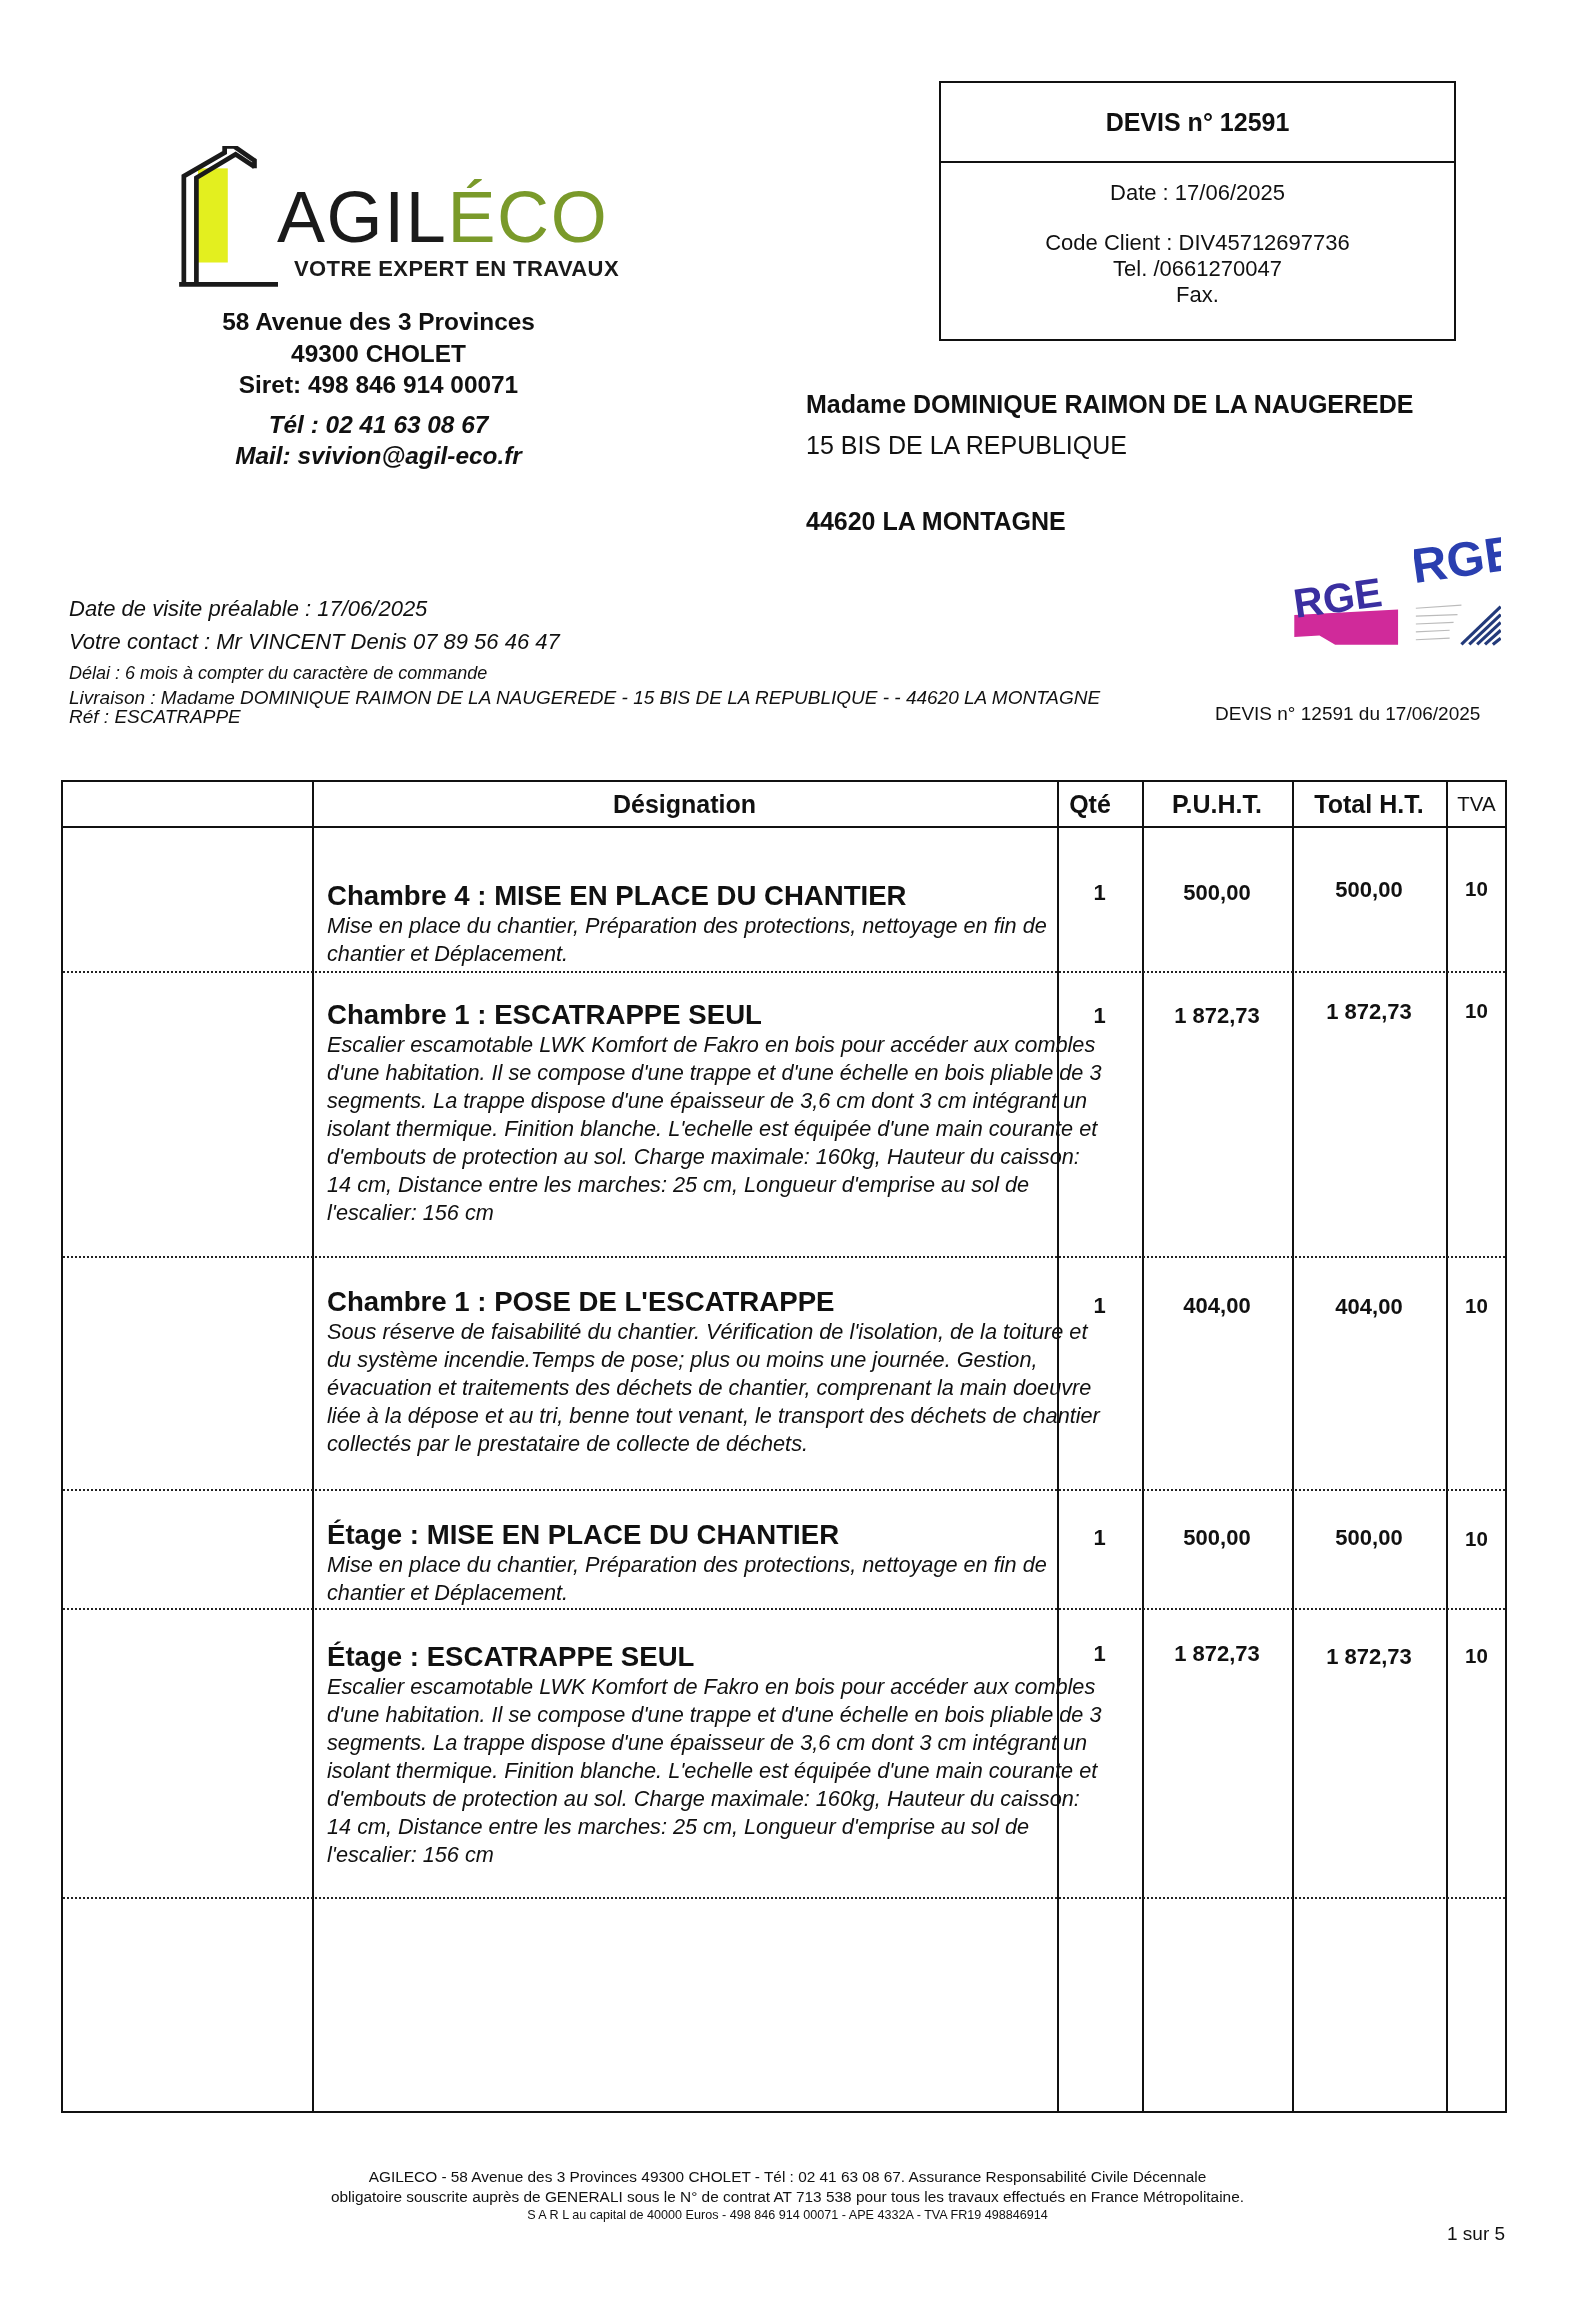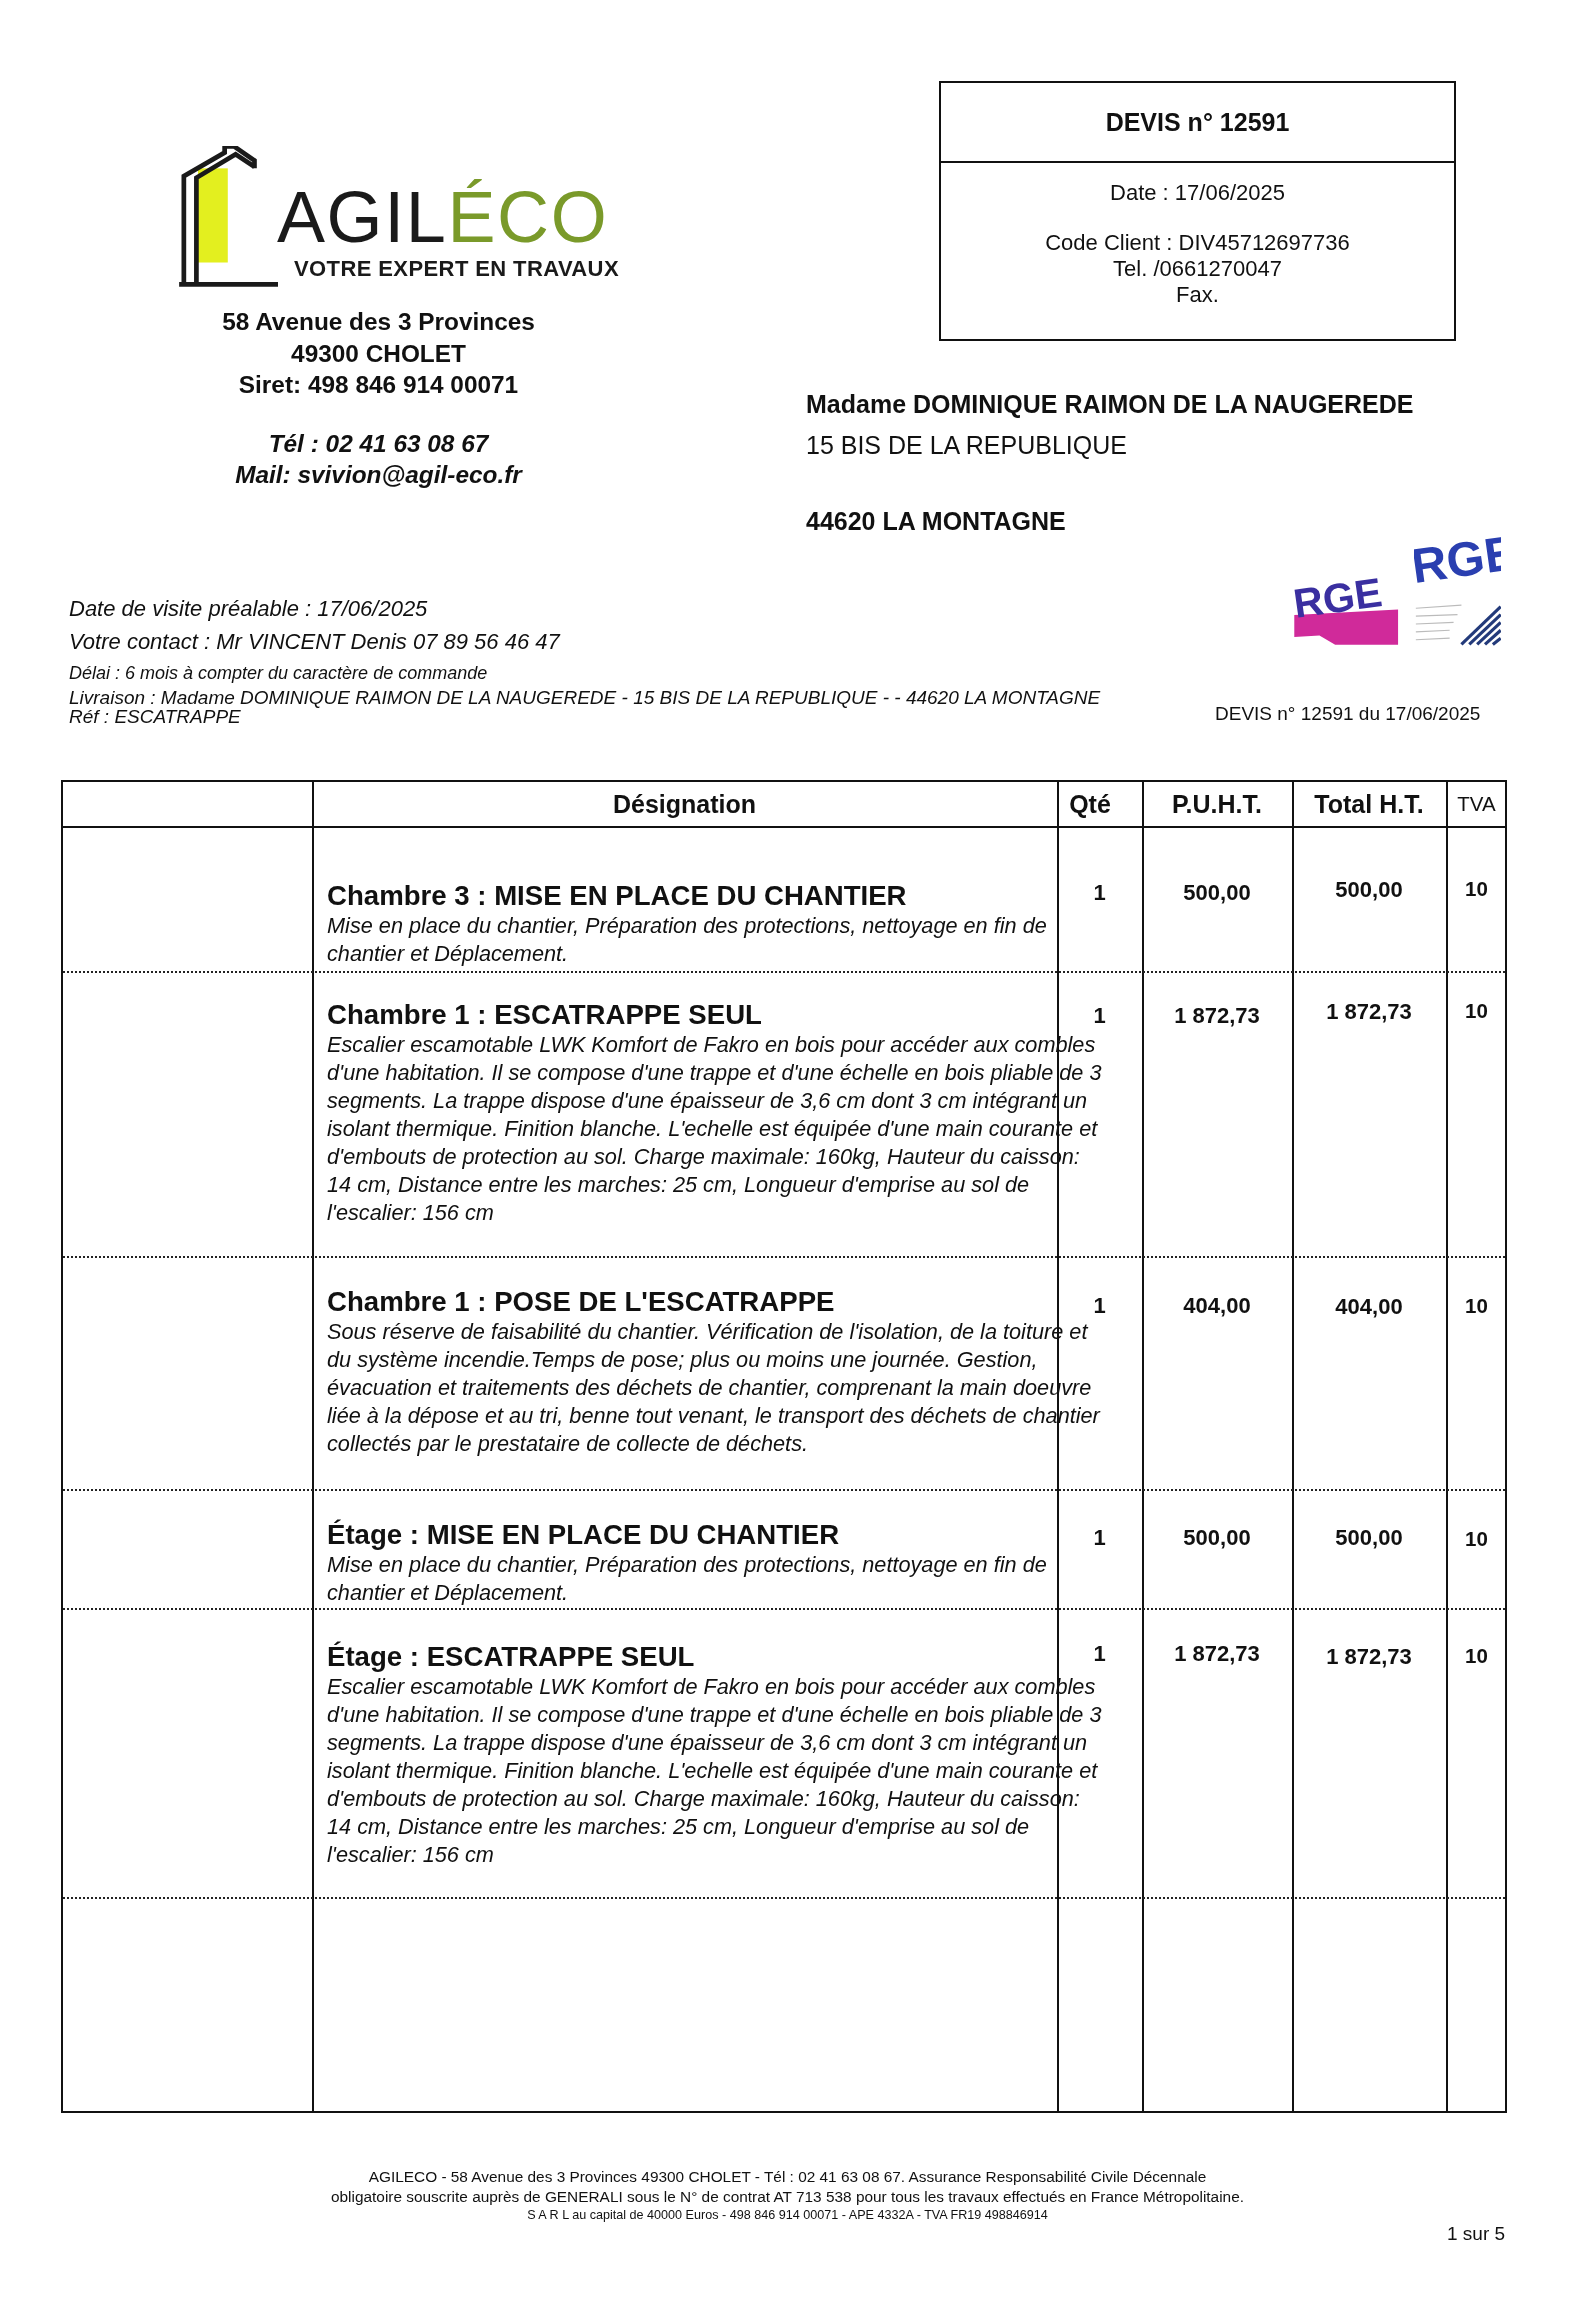--- a/index.html
+++ b/index.html
@@ -8,21 +8,21 @@
 
     
     .logo { position: absolute; left: 176px; top: 146px; width: 457px; height: 142px; }
     .logo svg { position: absolute; left: 0; top: 0; }
     .logo-word { position: absolute; left: 101px; top: 35px; font-size: 72px; letter-spacing: 1.6px; font-weight: 400; line-height: 1; }
     .logo-word .agil { color: #1a1a1a; }
     .logo-word .eco { color: #7a9a2a; }
     .logo-tag { position: absolute; left: 118px; top: 110px; font-size: 22px; font-weight: 700; color: #1a1a1a; letter-spacing: 0.4px; }
 
     .company { position: absolute; left: 158px; top: 306px; width: 441px; text-align: center; font-size: 24.4px; font-weight: 700; line-height: 31.5px; }
-    .company .contact { margin-top: 27px; font-style: italic; }
+    .company .contact { margin-top: 8px; font-style: italic; }
 
     
     .devis-box { position: absolute; left: 939px; top: 81px; width: 517px; height: 260px; border: 2.4px solid #111; }
     .devis-box .head { height: 80px; border-bottom: 2.4px solid #111; display: flex; align-items: center; justify-content: center; font-weight: 700; font-size: 25px; }
     .devis-box .body { text-align: center; font-size: 22px; padding-top: 17px; line-height: 26px; }
     .devis-box .body .date { margin-bottom: 23.6px; }
 
     
     .client { position: absolute; left: 806px; top: 384px; font-size: 25px; line-height: 41px; }
     .client .name { font-weight: 700; }
@@ -143,21 +143,21 @@
   <div class="thead-line"></div>
 
   <div class="th" style="left:249px;width:745px">Désignation</div>
   <div class="th" style="left:994px;width:66px">Qté</div>
   <div class="th" style="left:1079px;width:150px">P.U.H.T.</div>
   <div class="th" style="left:1229px;width:154px">Total H.T.</div>
   <div class="th small" style="left:1383px;width:61px">TVA</div>
 
   <div class="item" style="top:98px">
     <div class="desig" style="left:264px;top:0">
-      <div class="title">Chambre 3 : MISE EN PLACE DU CHANTIER</div>
+      <div class="title">Chambre 4 : MISE EN PLACE DU CHANTIER</div>
       <div class="desc">Mise en place du chantier, Préparation des protections, nettoyage en fin de chantier et Déplacement.</div>
     </div>
   </div>
   <div class="row-sep" style="top:189px"></div>
 
   <div class="item" style="top:217px">
     <div class="desig" style="top:0">
       <div class="title">Chambre 1 : ESCATRAPPE SEUL</div>
       <div class="desc">Escalier escamotable LWK Komfort de Fakro en bois pour accéder aux combles d'une habitation. Il se compose d'une trappe et d'une échelle en bois pliable de 3 segments. La trappe dispose d'une épaisseur de 3,6 cm dont 3 cm intégrant un isolant thermique. Finition blanche. L'echelle est équipée d'une main courante et d'embouts de protection au sol. Charge maximale: 160kg, Hauteur du caisson: 14 cm, Distance entre les marches: 25 cm, Longueur d'emprise au sol de l'escalier: 156 cm</div>
     </div>

